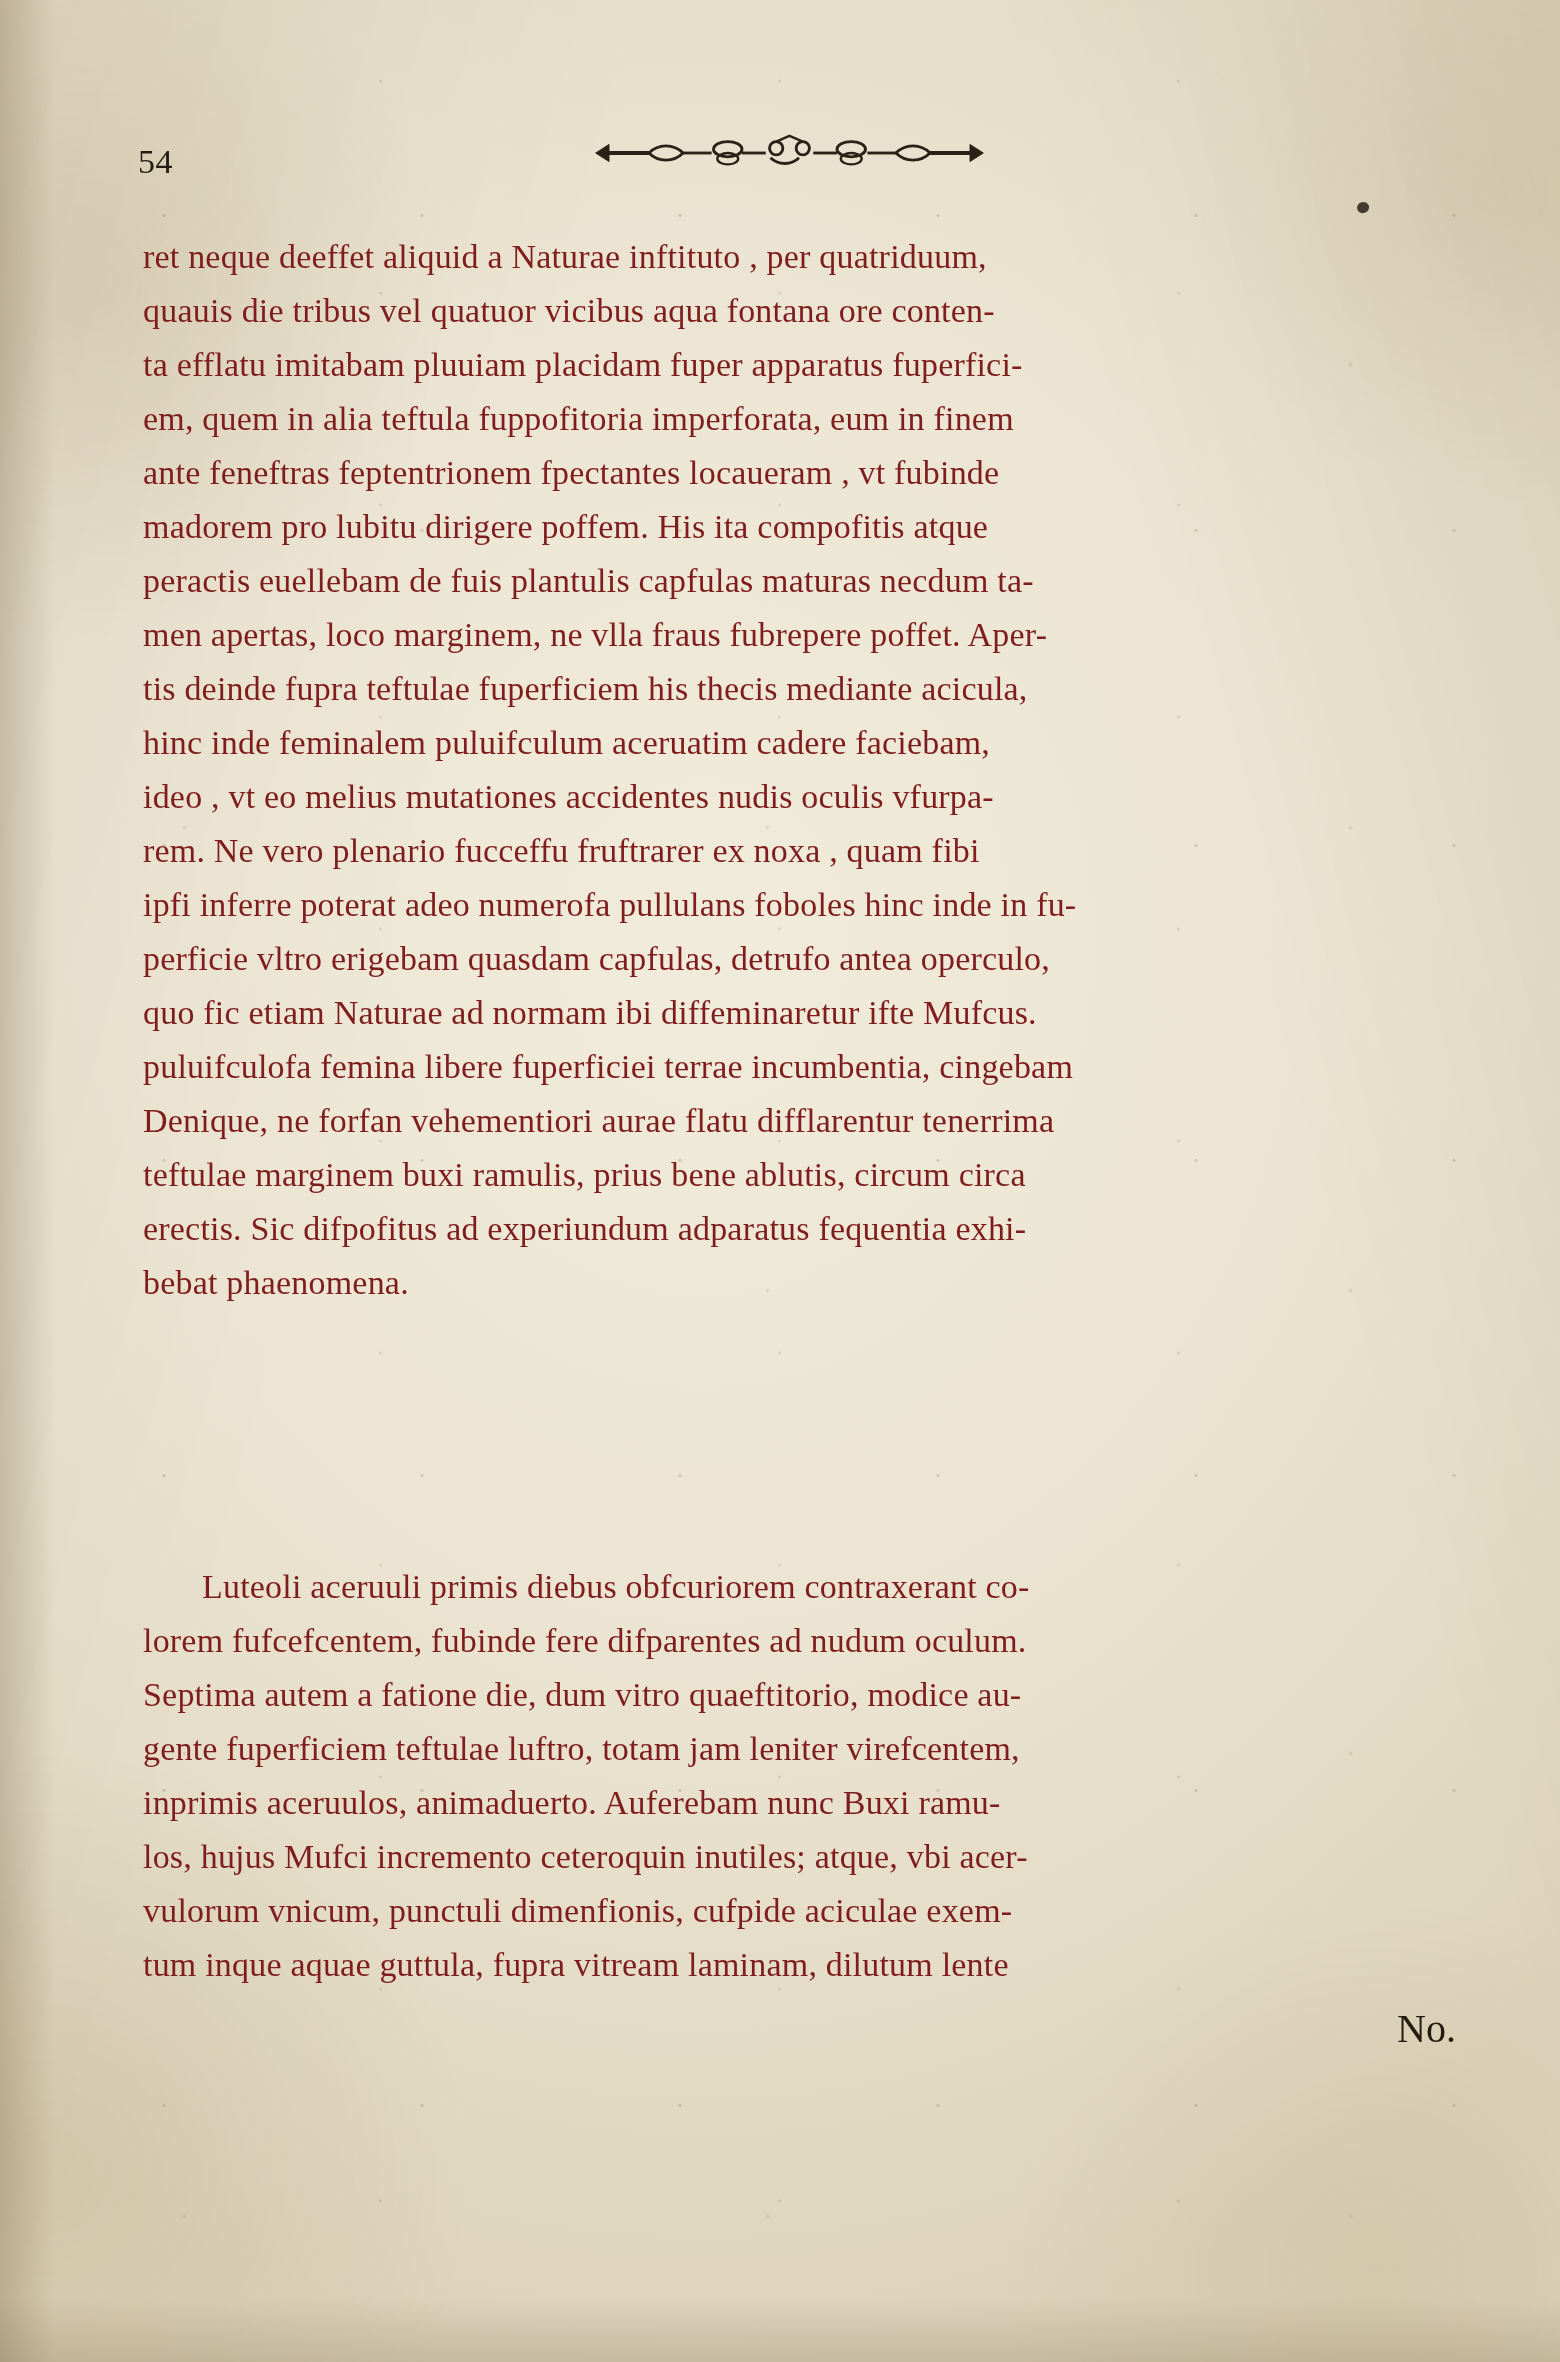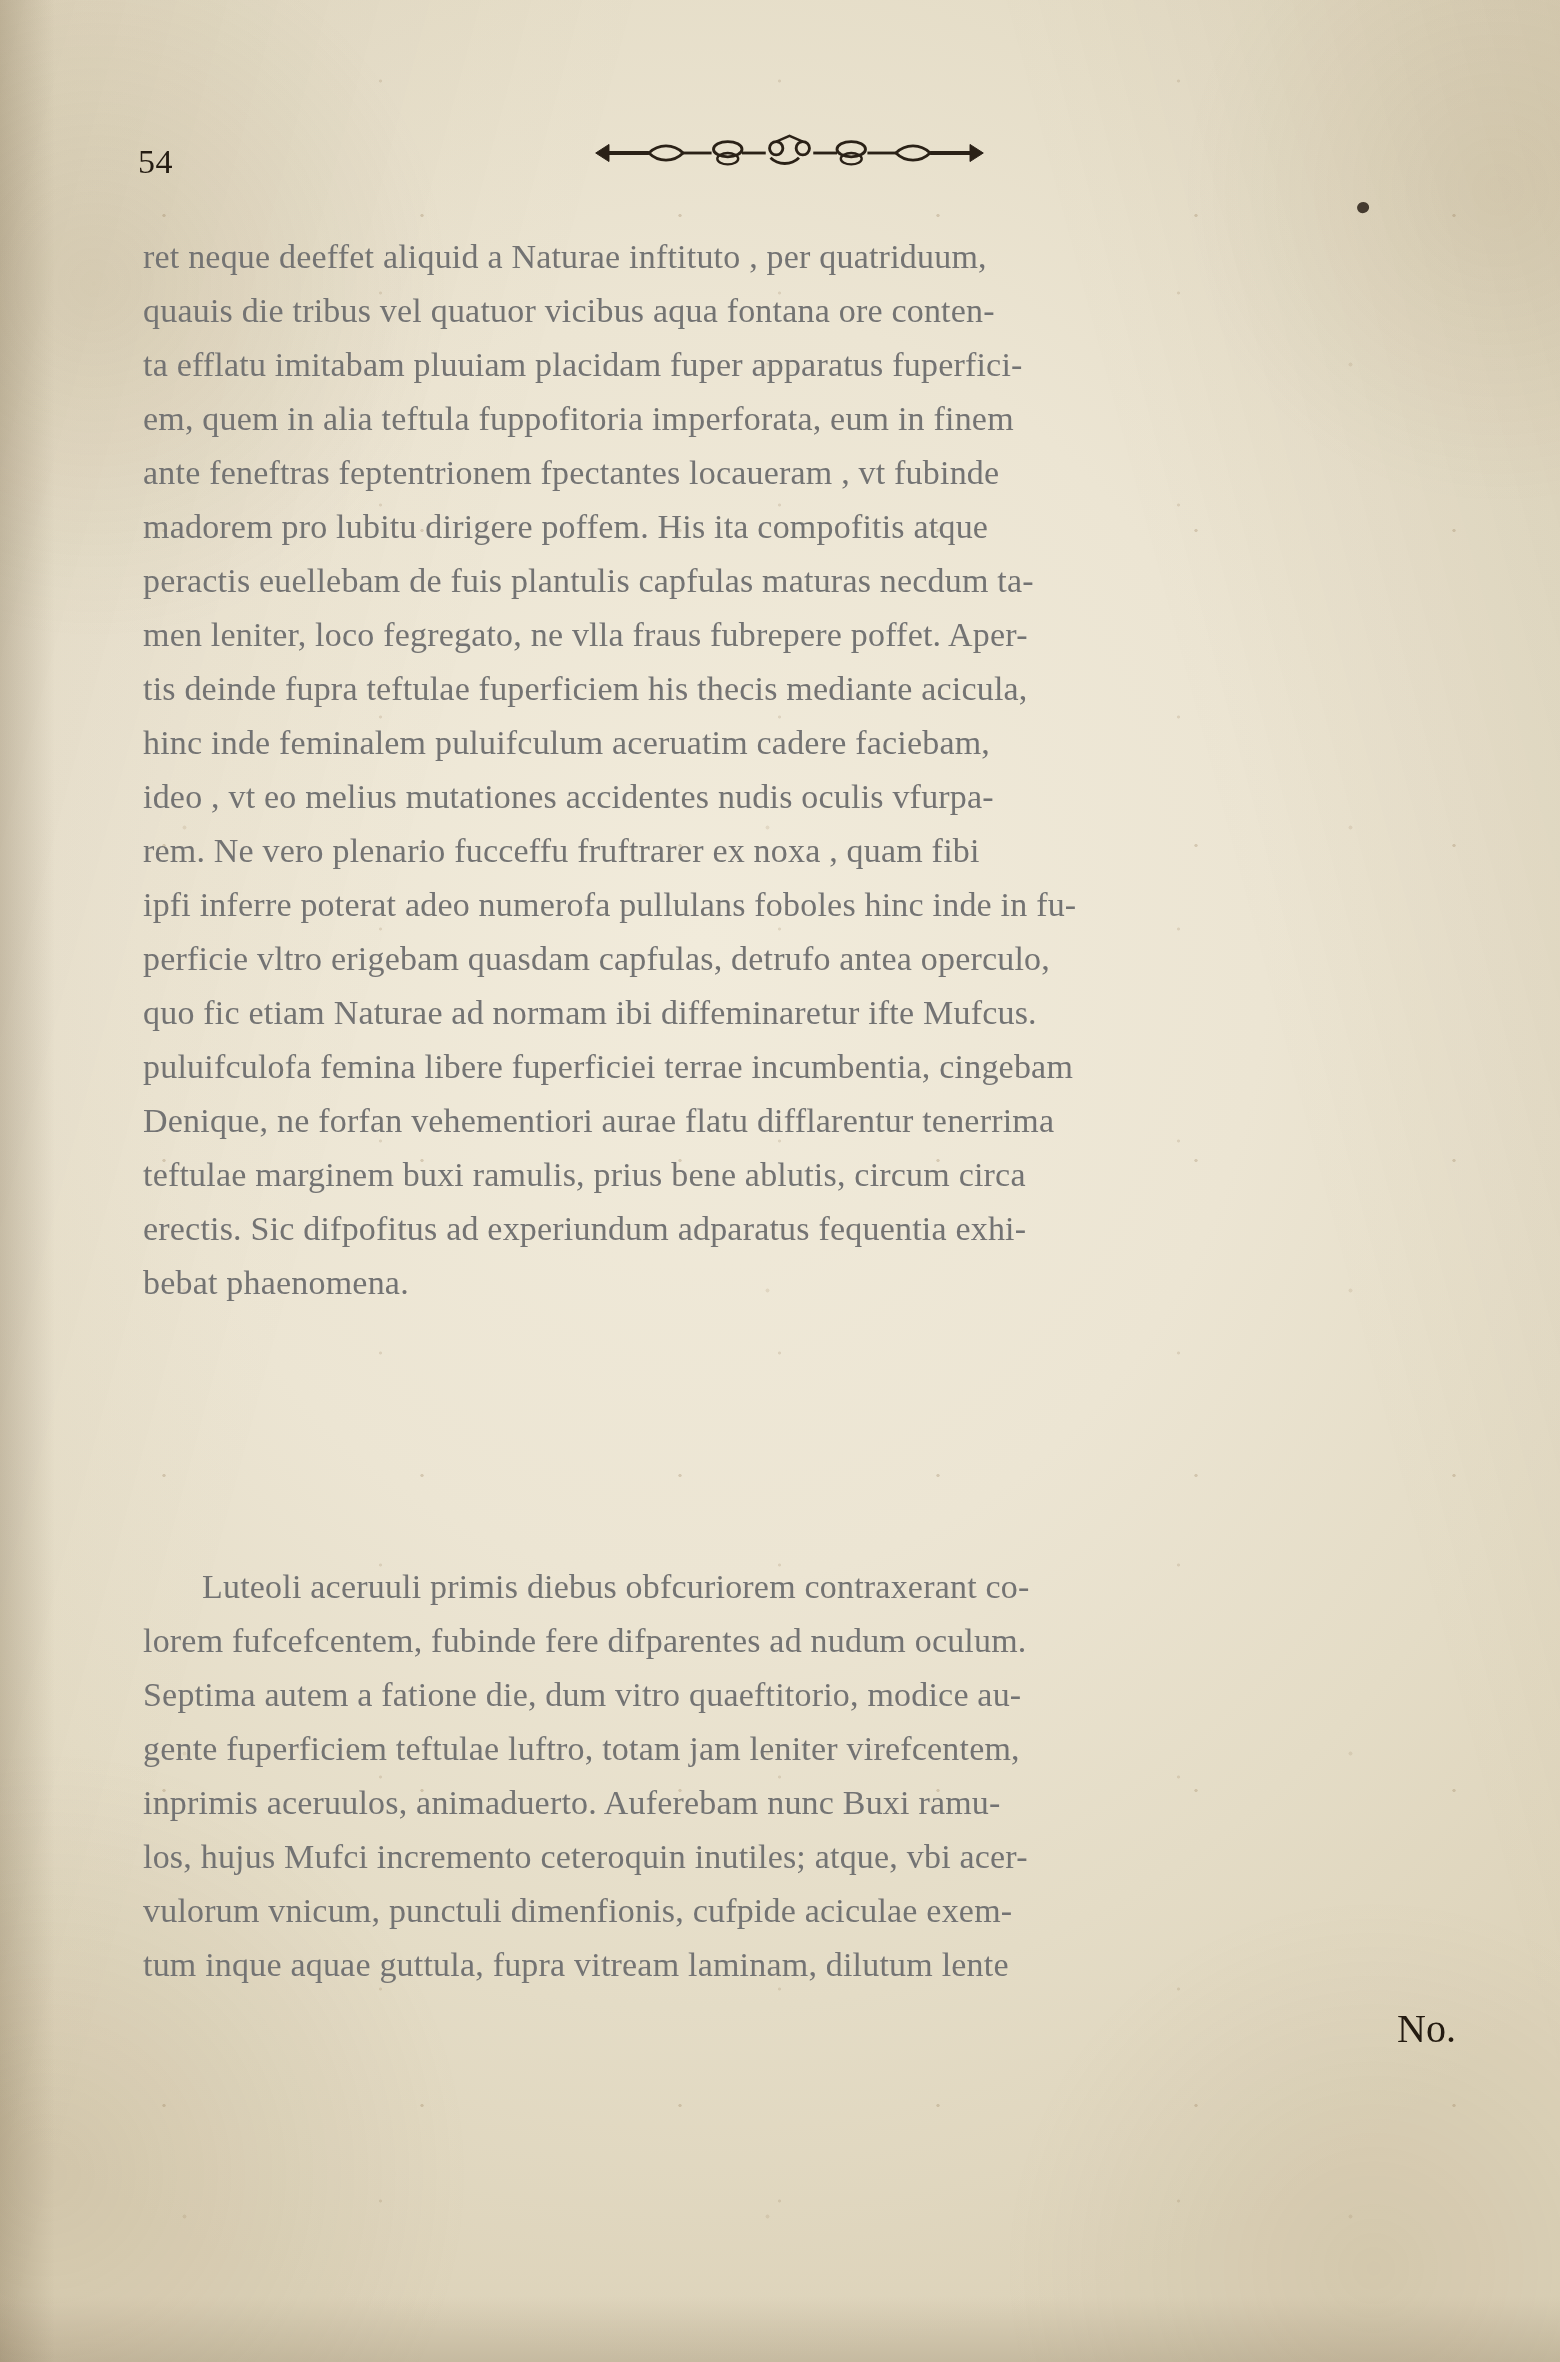--- a/index.html
+++ b/index.html
@@ -76,21 +76,21 @@
     color: #2a2117;
     text-align: center;
   }
   .ornament svg { display: block; }
 
   
   .textblock {
     position: absolute;
     left: 143px;
     width: 1313px;
-    color: #737373;
+    color: #7f1d1d;
     font-size: 34px;
     line-height: 54px;
     text-align: justify;
     text-justify: inter-word;
   }
   #para1 { top: 230px; }
   #para2 { top: 1560px; }
 
   .textblock .line {
     display: block;
@@ -174,21 +174,21 @@
   <div class="inkblot"></div>
 
   <div class="textblock" id="para1">
     <span class="line">ret neque deeffet aliquid a Naturae inftituto ,  per quatriduum,</span>
     <span class="line">quauis die tribus vel quatuor vicibus aqua fontana ore conten-</span>
     <span class="line">ta efflatu imitabam pluuiam placidam fuper apparatus fuperfici-</span>
     <span class="line">em, quem in alia teftula fuppofitoria imperforata, eum in finem</span>
     <span class="line">ante feneftras feptentrionem fpectantes locaueram ,  vt fubinde</span>
     <span class="line">madorem pro lubitu dirigere poffem.   His ita compofitis atque</span>
     <span class="line">peractis euellebam de fuis plantulis capfulas maturas necdum ta-</span>
-    <span class="line">men leniter, loco fegregato, ne vlla fraus fubrepere poffet.   Aper-</span>
+    <span class="line">men apertas, loco marginem, ne vlla fraus fubrepere poffet.   Aper-</span>
     <span class="line">tis deinde fupra teftulae fuperficiem his thecis mediante acicula,</span>
     <span class="line">hinc inde feminalem puluifculum aceruatim cadere faciebam,</span>
     <span class="line">ideo ,  vt eo melius mutationes accidentes nudis oculis vfurpa-</span>
     <span class="line">rem.    Ne vero plenario fucceffu fruftrarer ex noxa ,  quam fibi</span>
     <span class="line">ipfi inferre poterat adeo numerofa pullulans foboles hinc inde in fu-</span>
     <span class="line">perficie vltro erigebam quasdam capfulas, detrufo antea operculo,</span>
     <span class="line">quo fic etiam Naturae ad normam ibi diffeminaretur ifte Mufcus.</span>
     <span class="line">puluifculofa femina libere fuperficiei terrae incumbentia, cingebam</span>
     <span class="line">Denique, ne forfan vehementiori aurae flatu difflarentur tenerrima</span>
     <span class="line">teftulae marginem buxi ramulis,  prius bene ablutis,  circum circa</span>

